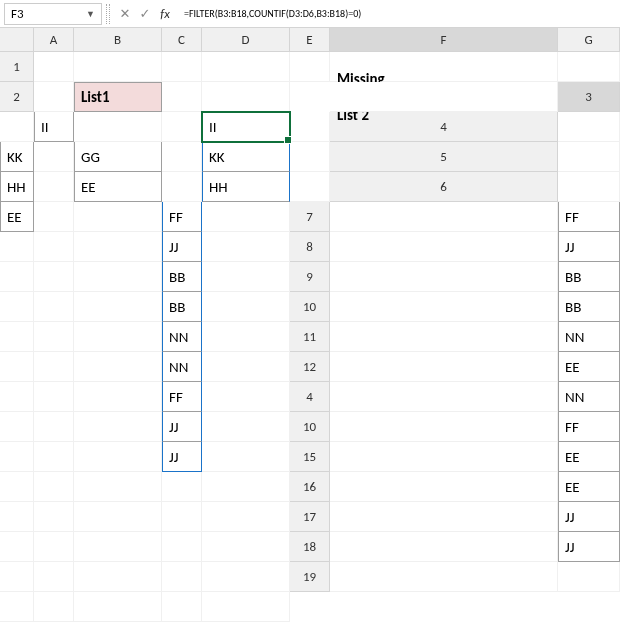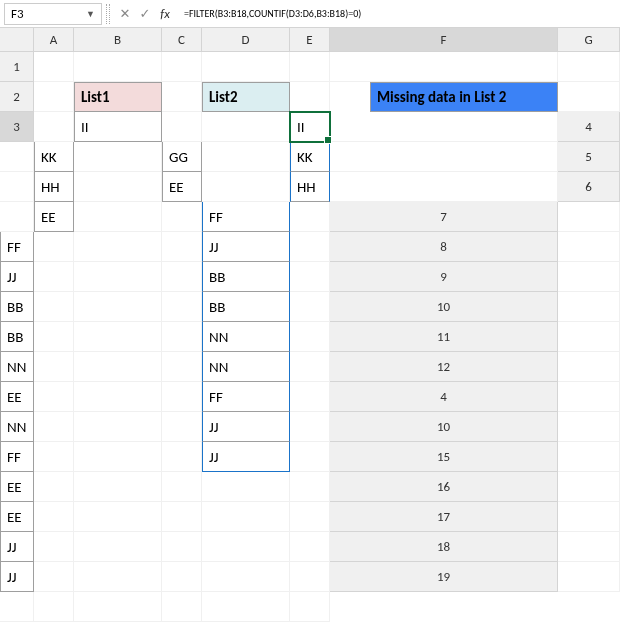--- a/index.html
+++ b/index.html
@@ -155,21 +155,20 @@
     <div class="cell"></div>
     <div class="cell"></div>
     <div class="cell"></div>
     <div class="cell"></div>
     <div class="cell"></div>
     <div class="cell"></div>
     <div class="rowhdr">2</div>
     <div class="cell"></div>
     <div class="cell hd-list1 b-top b-left b-right b-bottom">List1</div>
     <div class="cell"></div>
-    <div class="cell hd-list2 b-top b-left b-right b-bottom">List2</div>
     <div class="cell"></div>
     <div class="cell hd-missing b-top b-left b-right b-bottom">Missing data in List 2</div>
     <div class="cell"></div>
     <div class="rowhdr active">3</div>
     <div class="cell"></div>
     <div class="cell b-left b-right b-bottom">II</div>
     <div class="cell"></div>
     <div class="cell"></div>
     <div class="cell b-left b-right b-bottom active-cell">II</div>
     <div class="cell"></div>

